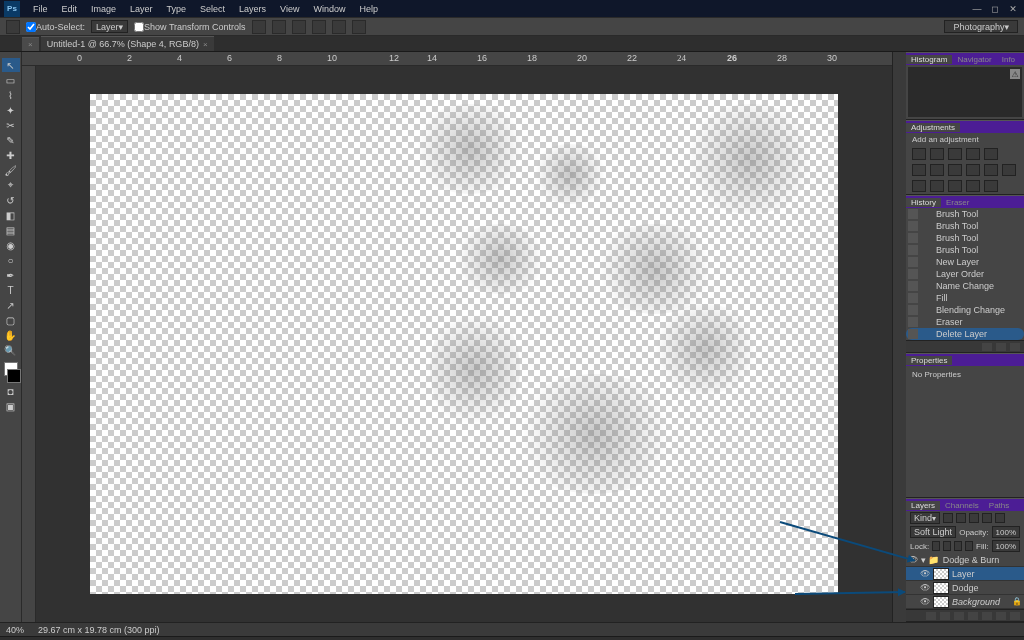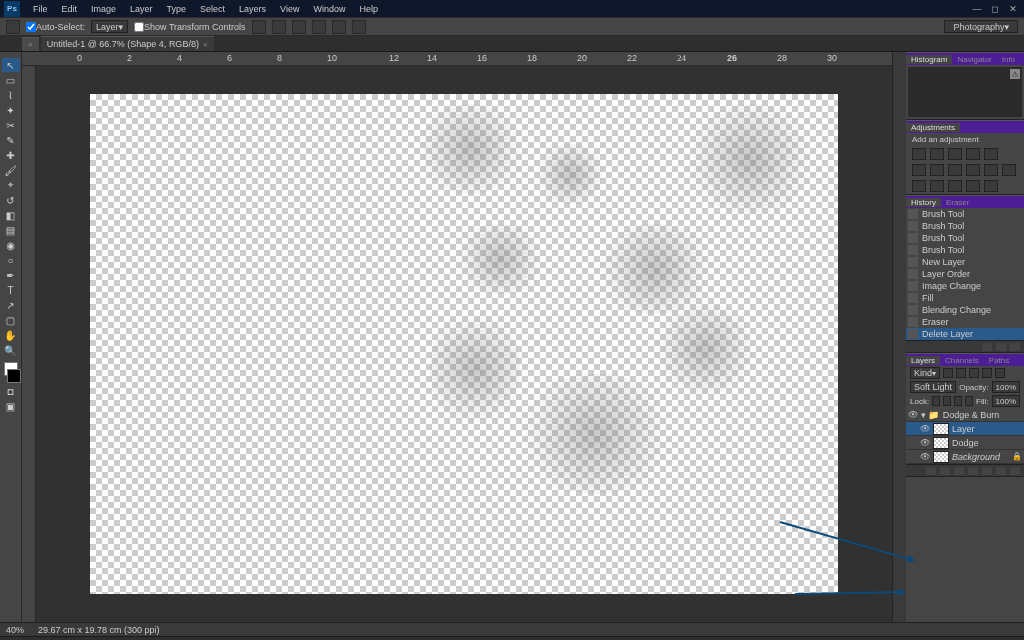--- a/index.html
+++ b/index.html
@@ -43,22 +43,22 @@
   .panels { width:118px; background:#454545; display:flex; flex-direction:column;}
   .panel { border-top:1px solid #555; border-bottom:1px solid #222;}
   .panel-tabs { background:#4c1d95; display:flex; height:12px; align-items:center;}
   .ptab { padding:0 5px; font-size:8px; color:#888;}
   .ptab.act { background:#454545; color:#ddd;}
   .panel-body { background:#454545; }
 
   .adj-row { display:flex; gap:4px; padding:2px 6px;}
   .adj-icon { width:14px; height:12px; background:#3a3a3a; border:1px solid #222;}
 
-  .hist-row { display:flex; align-items:center; height:12px; padding:0 2px; gap:4px;}
-  .hist-row.sel { background:#2a5a8a; color:#fff;}
+  .hist-row { display:flex; align-items:center; height:12px; padding:0 2px; gap:18px;}
+  .hist-row.sel { background:#2a5a8a; color:#fff;border-radius:6px;}
   .hist-ico { width:10px; height:10px; background:#555; }
 
   .layer-row { display:flex; align-items:center; height:14px; padding:0 2px; gap:3px; border-bottom:1px solid #333;}
   .layer-row.sel { background:#2a5a8a;}
   .eye { width:10px; height:10px; display:flex; align-items:center; justify-content:center; font-size:8px;}
   .layer-thumb { width:16px; height:12px;
     background-image: linear-gradient(45deg,#ccc 25%,transparent 25%),linear-gradient(-45deg,#ccc 25%,transparent 25%),linear-gradient(45deg,transparent 75%,#ccc 75%),linear-gradient(-45deg,transparent 75%,#ccc 75%);
     background-size:4px 4px; background-position:0 0,0 2px,2px -2px,-2px 0; background-color:#fff; border:1px solid #222;}
   .lock-ico { margin-left:auto; font-size:8px;}
 
@@ -269,21 +269,21 @@
           <div class="hist-row">
             <div class="hist-ico"></div>
             <span>New Layer</span>
           </div>
           <div class="hist-row">
             <div class="hist-ico"></div>
             <span>Layer Order</span>
           </div>
           <div class="hist-row">
             <div class="hist-ico"></div>
-            <span>Image Change</span>
+            <span>Name Change</span>
           </div>
           <div class="hist-row">
             <div class="hist-ico"></div>
             <span>Fill</span>
           </div>
           <div class="hist-row">
             <div class="hist-ico"></div>
             <span>Blending Change</span>
           </div>
           <div class="hist-row">
@@ -295,20 +295,26 @@
             <span>Delete Layer</span>
           </div>
         </div>
       <div class="panel-footer">
         <div class="pf-ico"></div>
         <div class="pf-ico"></div>
         <div class="pf-ico"></div>
       </div>
     </div>
 
+    <div class="panel" style="flex:1">
+      <div class="panel-tabs">
+          <span class="ptab act">Properties</span>
+        </div>
+      <div class="panel-body" style="padding:4px 6px;font-size:8px">No Properties</div>
+    </div>
 
     <div class="panel">
       <div class="panel-tabs">
         <span class="ptab act">Layers</span>
         <span class="ptab">Channels</span>
         <span class="ptab">Paths</span>
       </div>
       <div class="panel-body">
         <div class="opt-row">
           <span class="small-select"><span>Kind</span> ▾</span>

